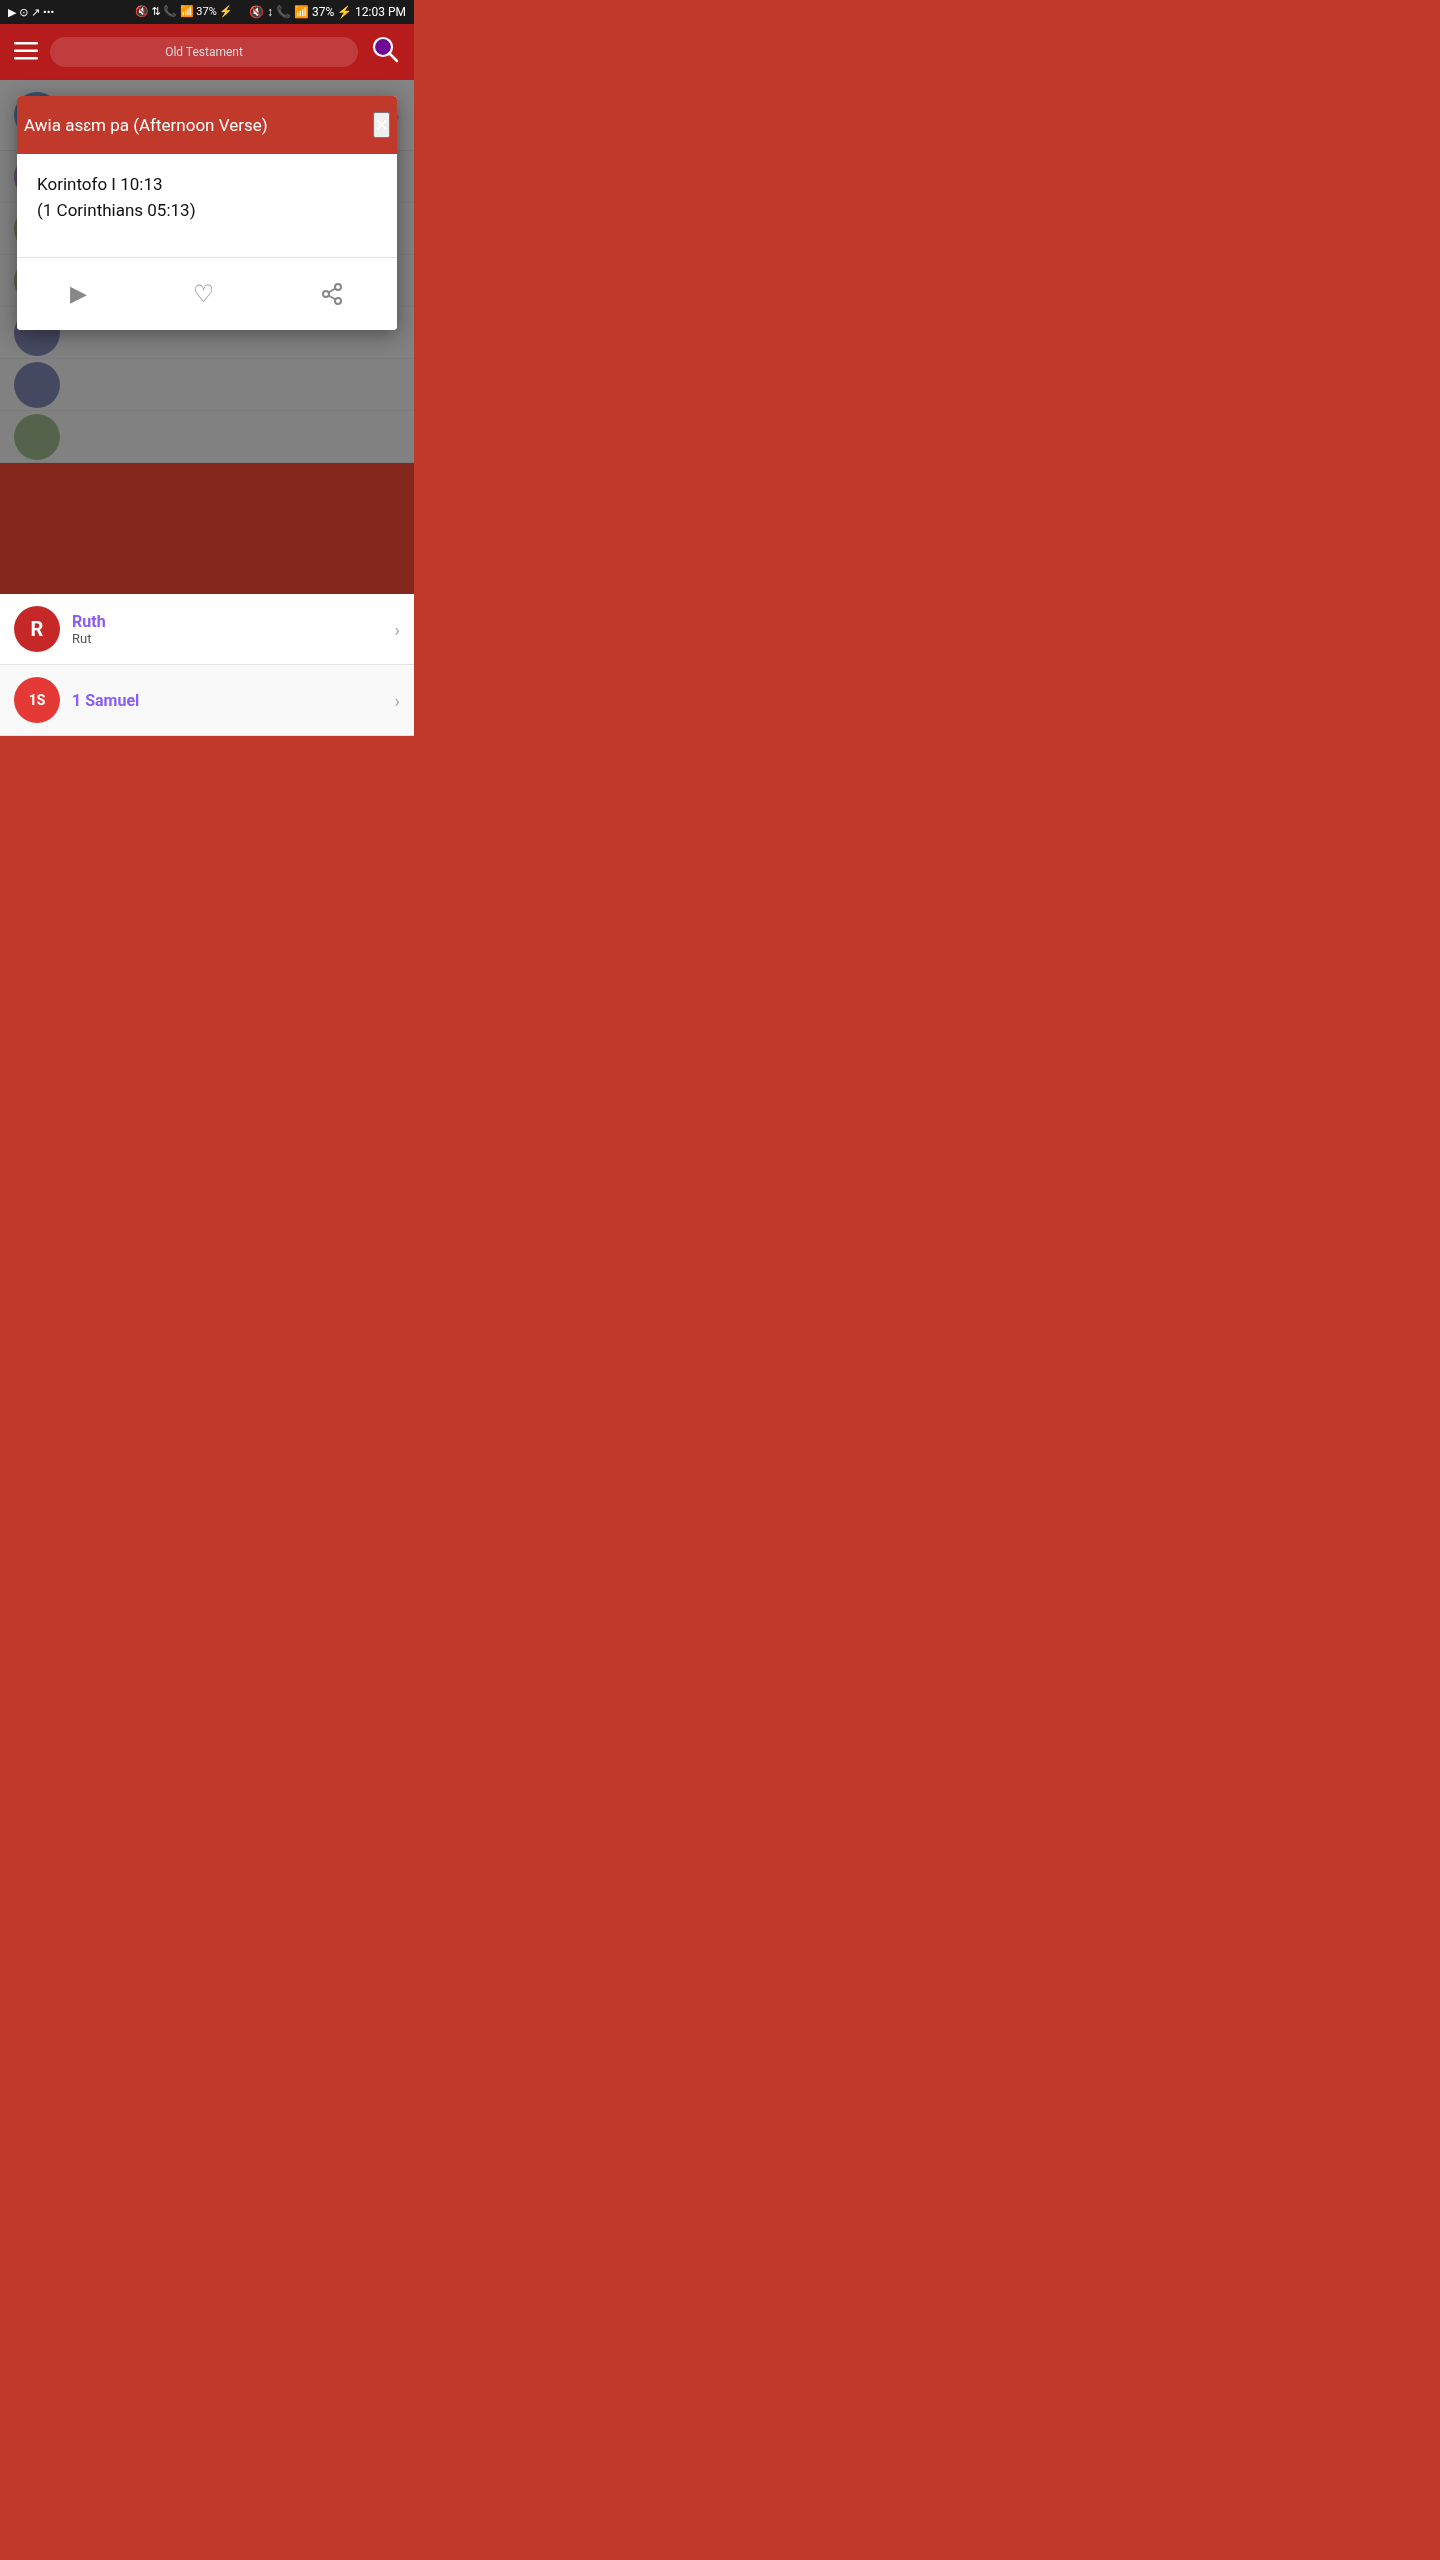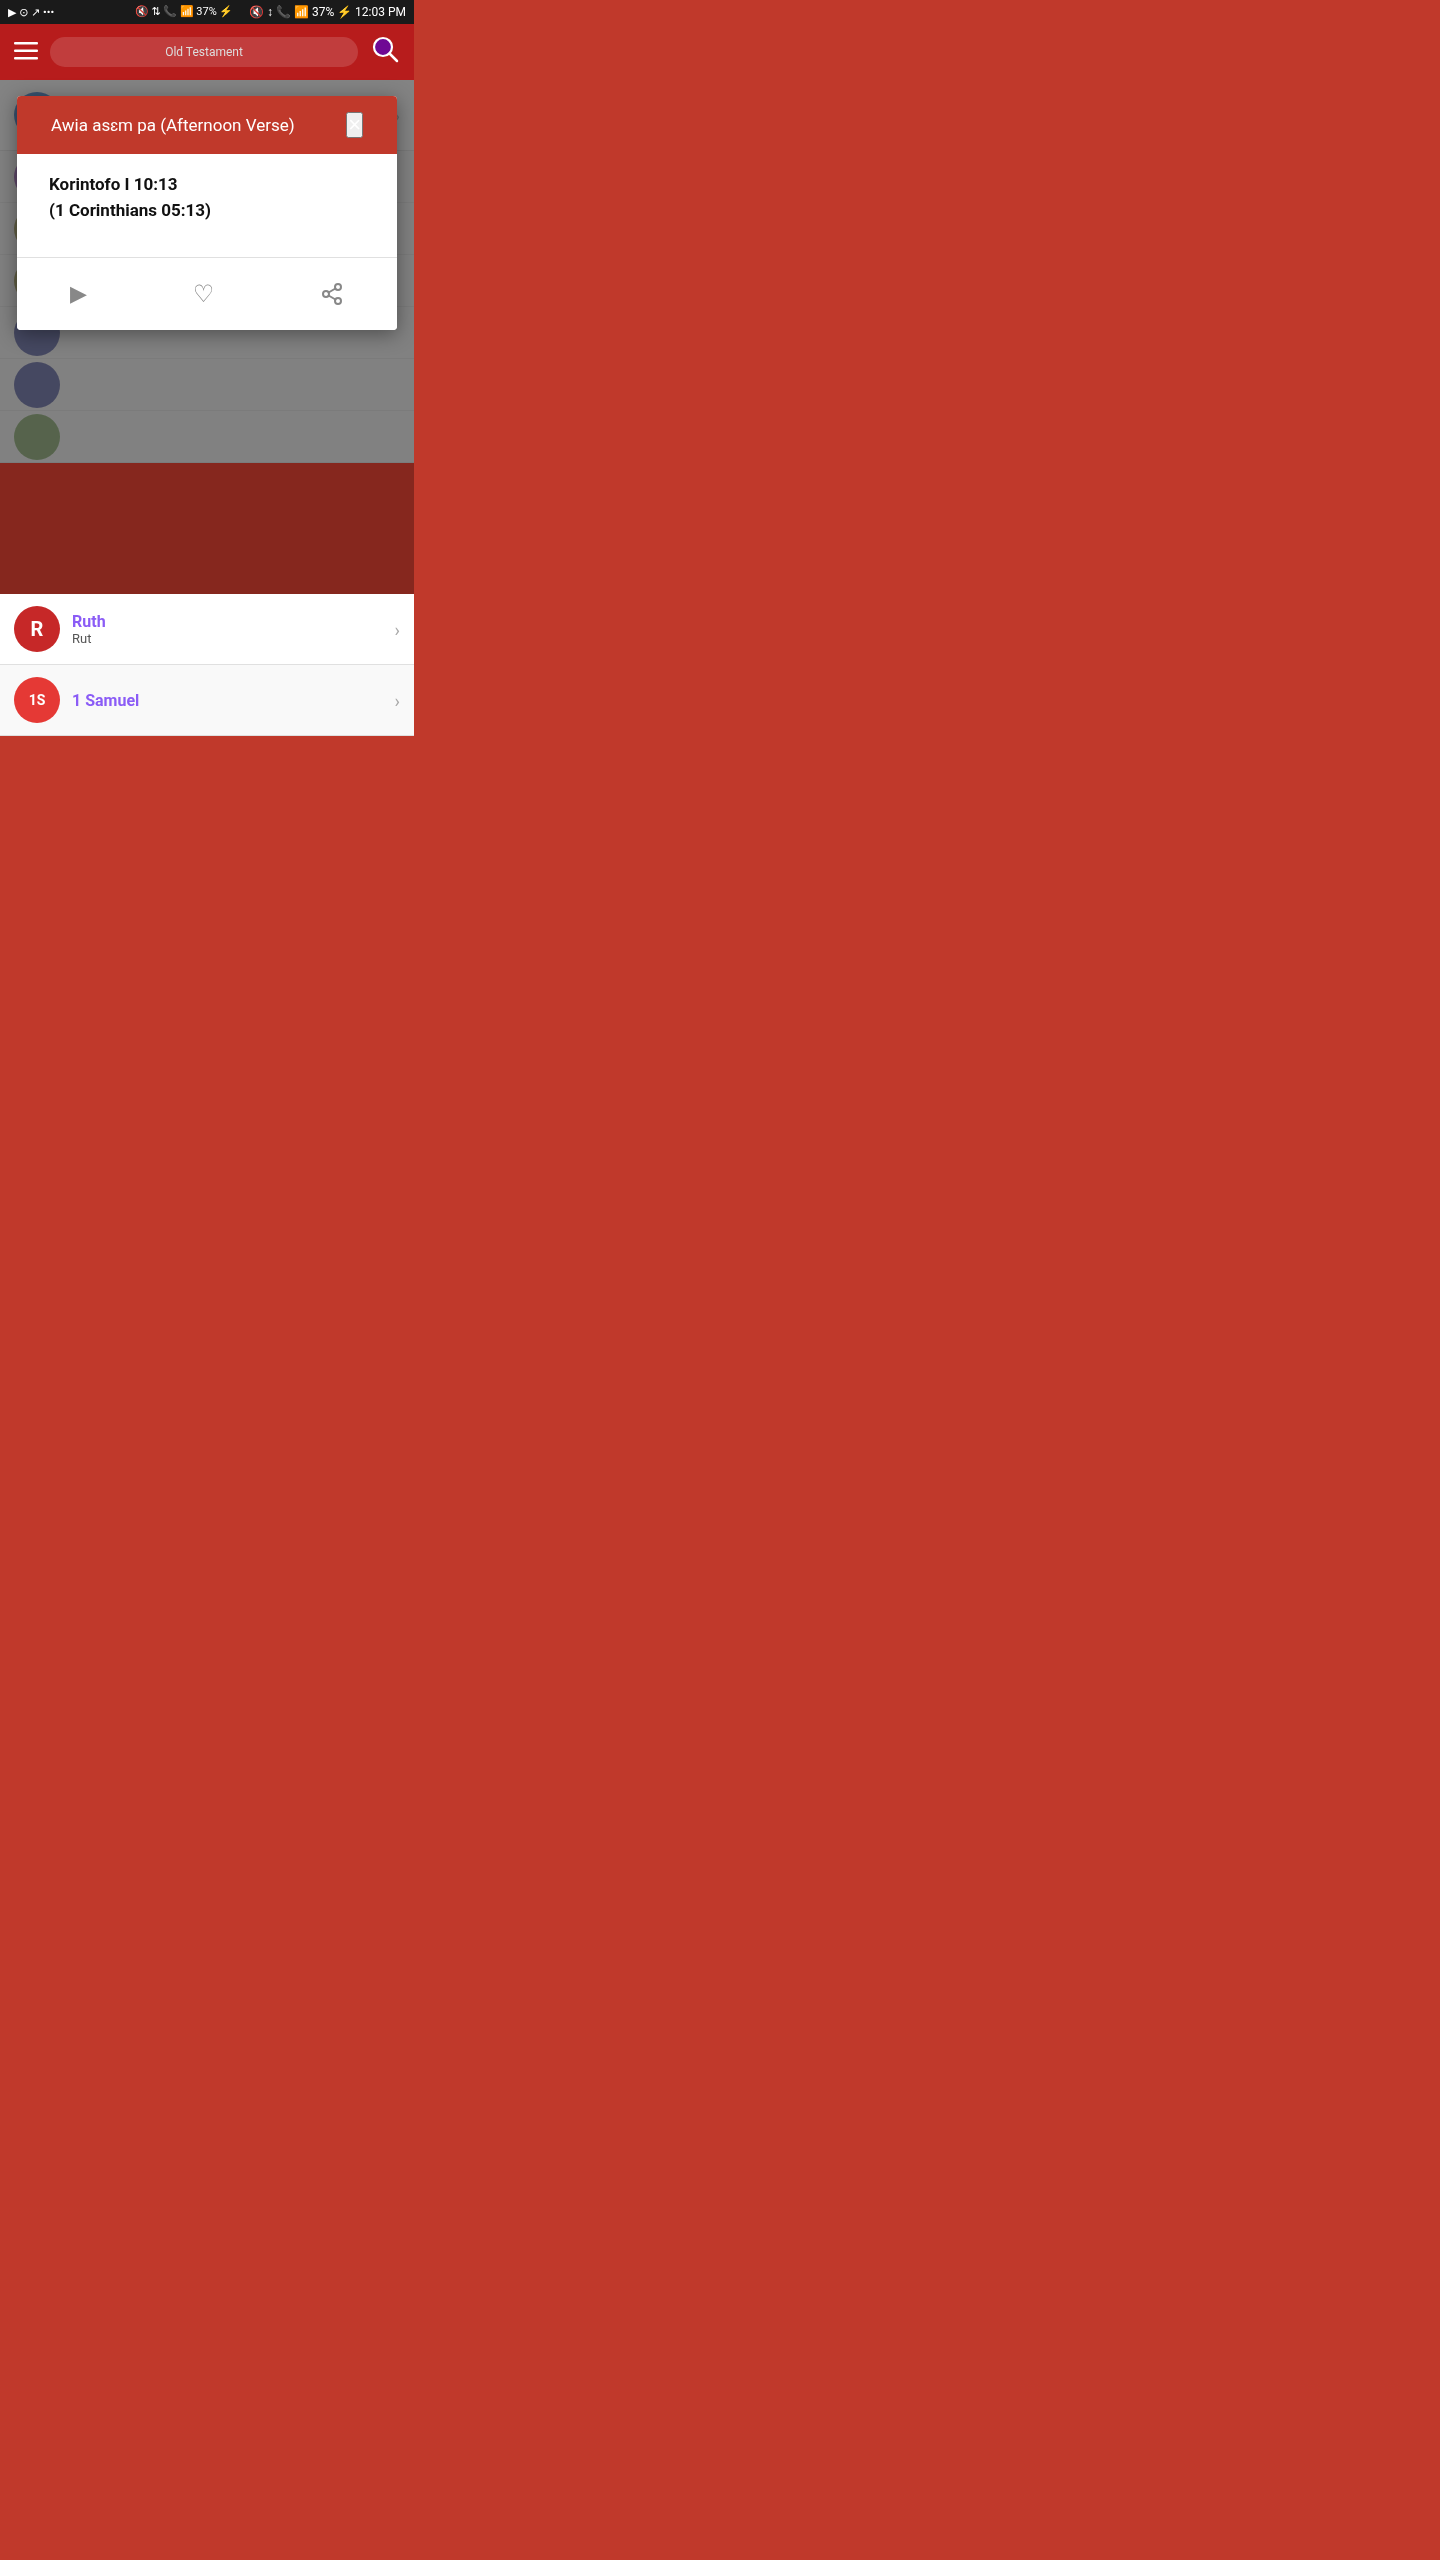--- a/index.html
+++ b/index.html
@@ -127,21 +127,21 @@
       width: 380px;
       border-radius: 4px;
       overflow: hidden;
       box-shadow: 0 4px 20px rgba(0,0,0,0.4);
     }
 
     
     .modal-header {
       background: #c0392b;
       color: #fff;
-      padding: 16px 34px;
+      padding: 16px 7px;
       display: flex;
       justify-content: space-between;
       align-items: center;
       gap: 39px;
     }
     .modal-title {
       font-size: 17px;
       font-weight: 400;
       flex: 1;
       padding-right: 10px;
@@ -153,25 +153,24 @@
       line-height: 1;
     }
 
     
     .modal-body {
       padding: 18px 20px;
       background: #fff;
     }
     .verse-reference {
       font-size: 17px;
-      font-weight: bold;
+      font-weight: normal;
       color: #111;
       line-height: 1.5;
       margin-bottom: 16px;
-      margin-left: 12px;
     }
 
     
     .verse-card {
       background: #f9f9f9;
       border-radius: 4px;
       padding: 16px;
       box-shadow: 0 1px 4px rgba(0,0,0,0.12);
       margin-bottom: 0;
     }

